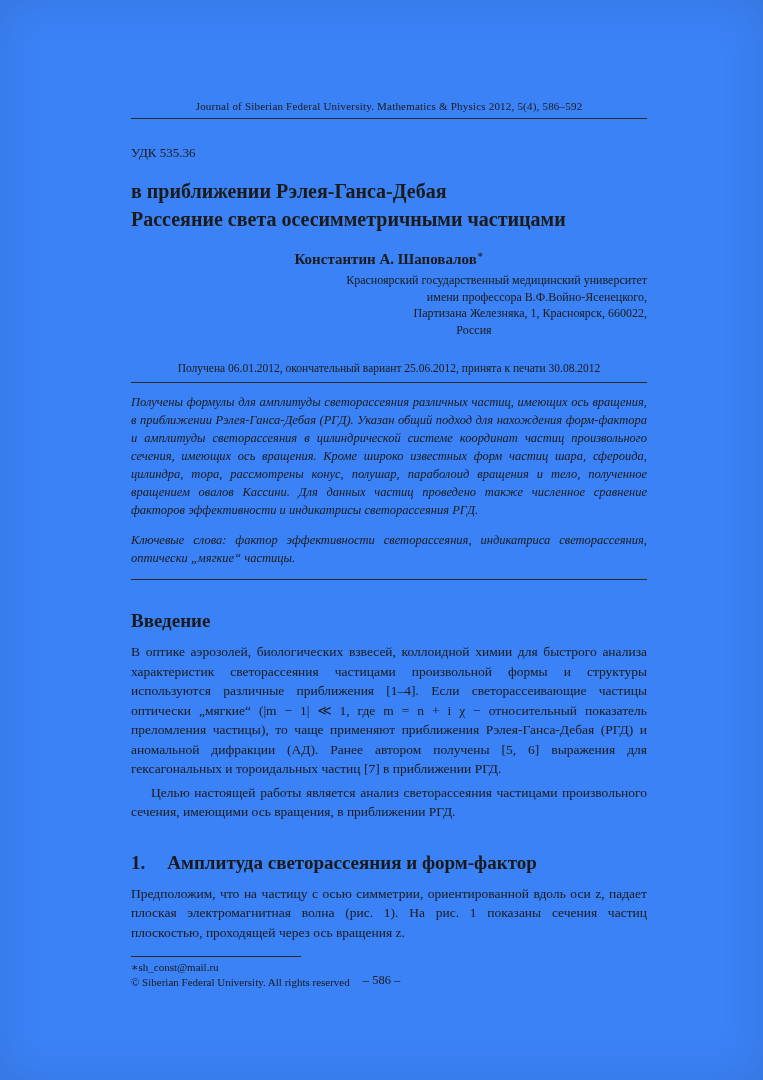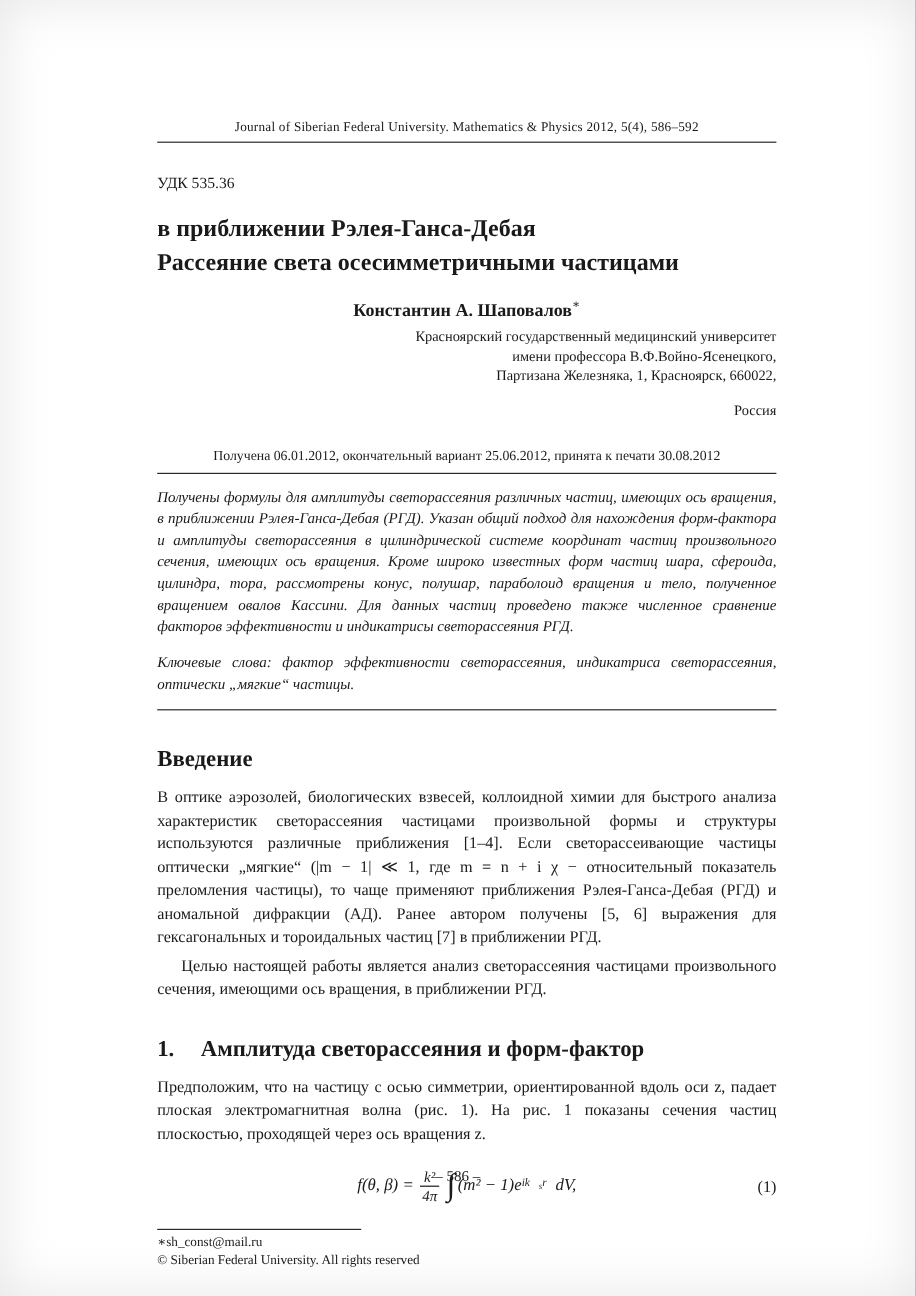--- a/index.html
+++ b/index.html
@@ -7,21 +7,21 @@
     padding: 0;
     background: #9a9a9a;
     font-family: "Liberation Serif", "DejaVu Serif", serif;
     color: #1a1a1a;
   }
   .page {
     position: relative;
     width: 763px;
     height: 1080px;
     margin: 0 auto;
-    background: #ffffff;
+    background: #3b82f6;
     box-shadow: inset 0 0 45px rgba(0,0,0,0.10);
     overflow: hidden;
   }
   .content {
     position: absolute;
     left: 131px;
     width: 516px;
     top: 0;
   }
   
@@ -50,23 +50,23 @@
     font-weight: bold;
   }
   .author sup { font-size: 10px; font-weight: normal; }
   .affiliation {
     margin-top: 4px;
     text-align: right;
     font-size: 12px;
     line-height: 16.5px;
   }
   .affiliation .country {
-    text-align: right;
+    text-align: center;
     padding-left: 170px;
-    margin-top: 12px;
+    margin-top: 0;
   }
   .received {
     margin-top: 24px;
     text-align: center;
     font-size: 11.5px;
     padding-bottom: 8px;
     border-bottom: 1px solid #2a2a2a;
   }
   .abstract {
     margin: 10px 0 0 0;
@@ -202,32 +202,20 @@
 
     <p class="body noindent">В оптике аэрозолей, биологических взвесей, коллоидной химии для быстрого анализа характеристик светорассеяния частицами произвольной формы и структуры используются различные приближения [1–4]. Если светорассеивающие частицы оптически „мягкие“ (|m − 1| ≪ 1, где m = n + i χ − относительный показатель преломления частицы), то чаще применяют приближения Рэлея-Ганса-Дебая (РГД) и аномальной дифракции (АД). Ранее автором получены [5, 6] выражения для гексагональных и тороидальных частиц [7] в приближении РГД.</p>
     <p class="body indent">Целью настоящей работы является анализ светорассеяния частицами произвольного сечения, имеющими ось вращения, в приближении РГД.</p>
 
     <h2 class="section">
       <span class="sec-num">1.</span><span>Амплитуда светорассеяния и форм-фактор</span>
     </h2>
 
     <p class="body noindent">Предположим, что на частицу с осью симметрии, ориентированной вдоль оси z, падает плоская электромагнитная волна (рис. 1). На рис. 1 показаны сечения частиц плоскостью, проходящей через ось вращения z.</p>
 
-    <div class="equation">
-      <span class="math">f(θ, β) =</span>
-      <span class="frac">
-        <span class="num">k²</span>
-        <span class="den">4π</span>
-      </span>
-      <span class="int">∫</span>
-      <span class="math">(m² − 1)e</span>
-        <sup class="exp"><span>ik⃗</span><sub>s</sub><span>r⃗</span></sup>
-      <span class="math">dV,</span>
-      <span class="eq-number">(1)</span>
-    </div>
 
     <div class="footnotes">
       <div class="fn-line">∗sh_const@mail.ru</div>
       <div class="fn-line">© Siberian Federal University. All rights reserved</div>
     </div>
 
   </div>
 
   <div class="page-number">– 586 –</div>
 </div>

